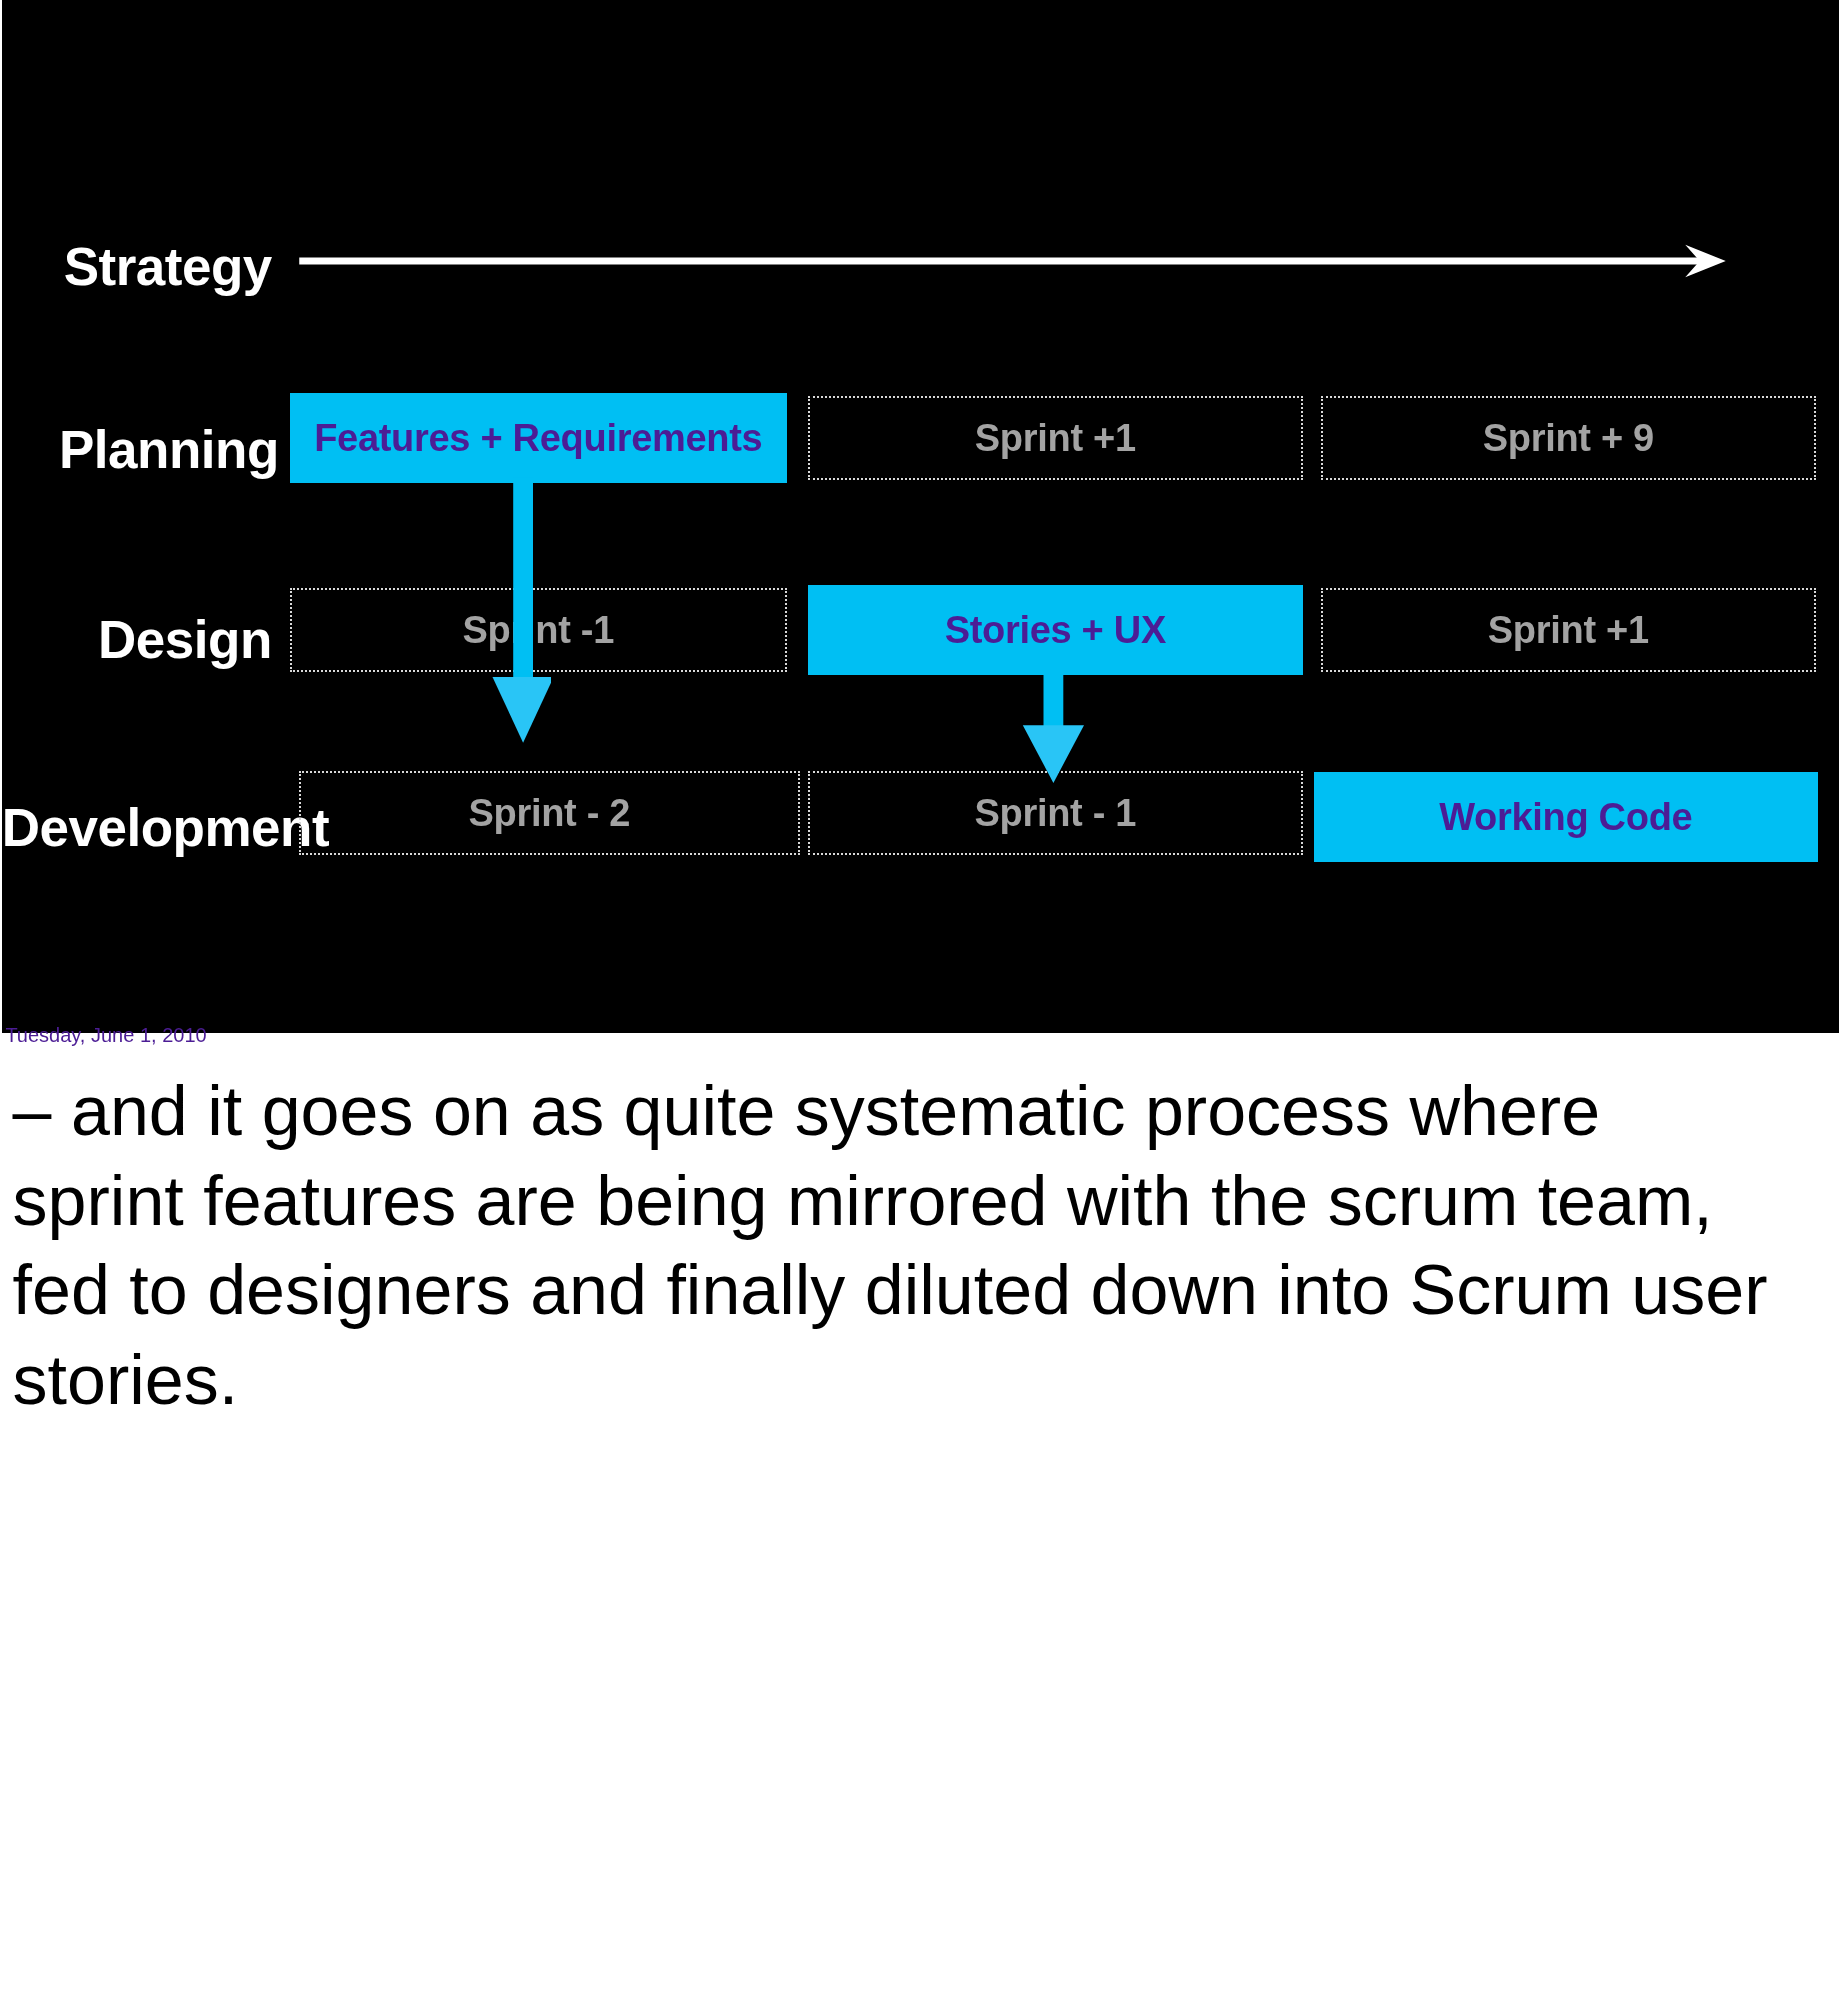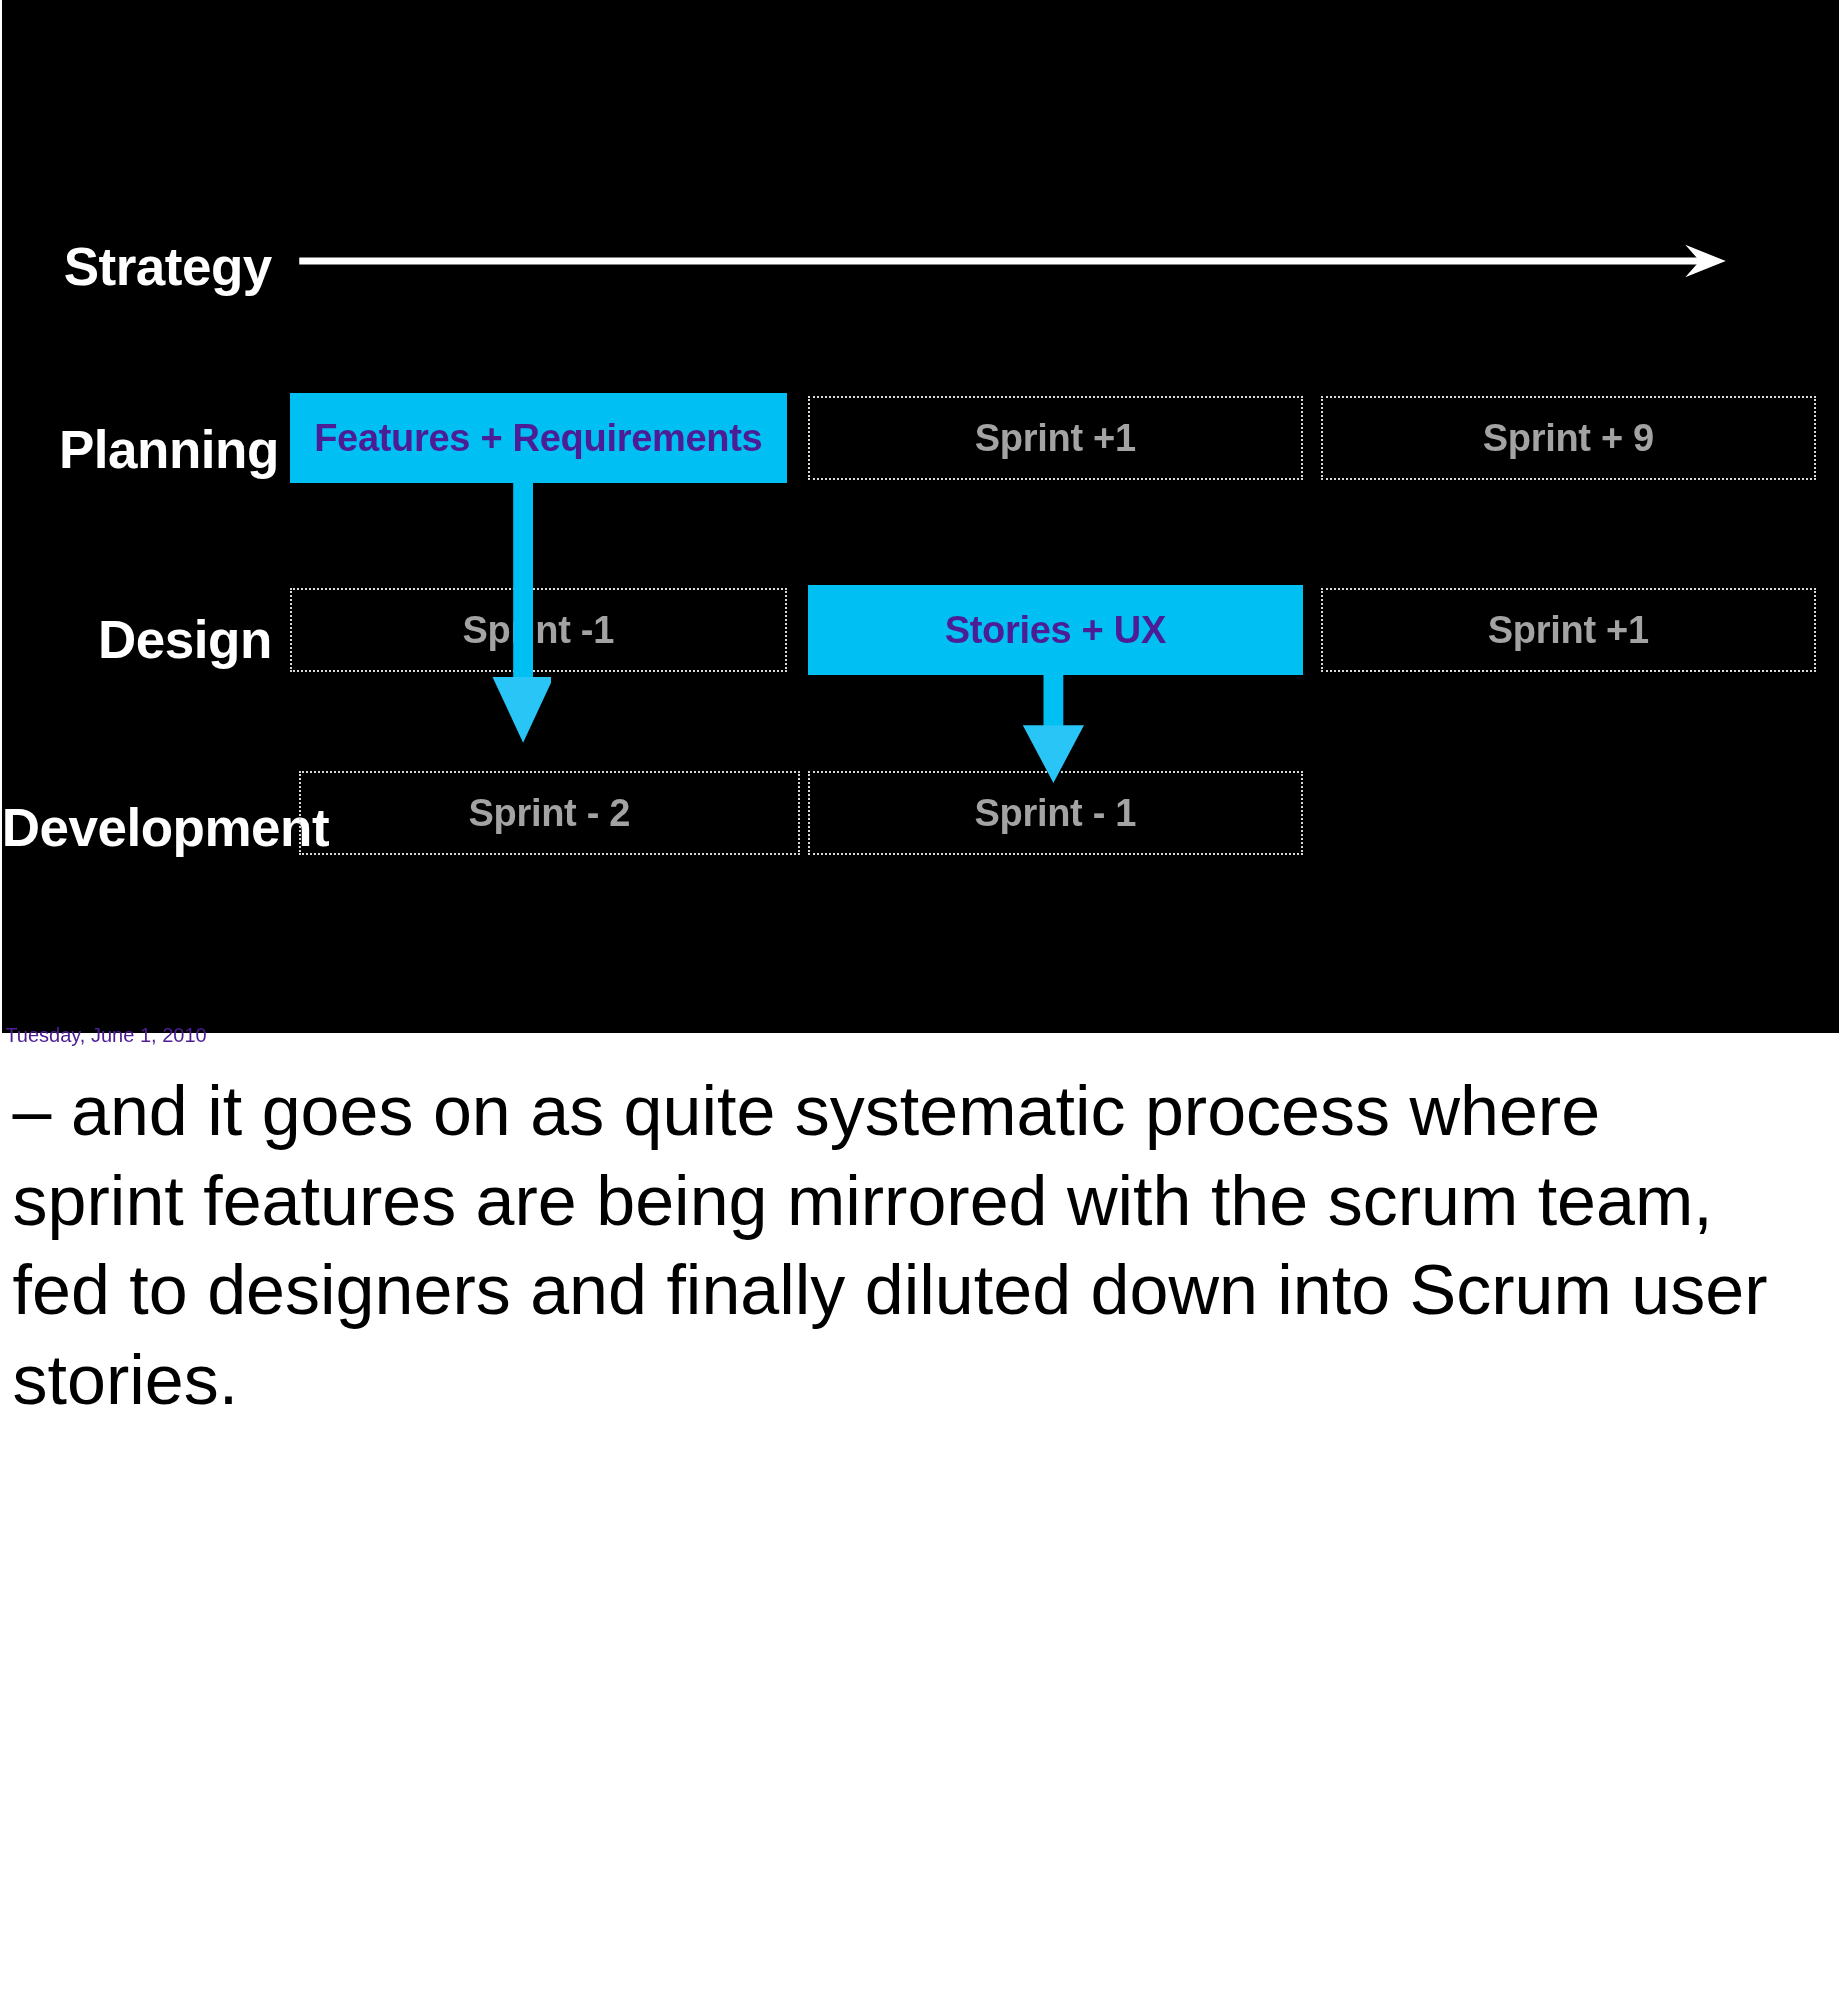--- a/index.html
+++ b/index.html
@@ -120,20 +120,21 @@
     <div class="box dotted c1 r-des">Sprint -1</div>
 
     <div class="box filled c2 r-des">Stories + UX</div>
 
     <div class="box dotted c3 r-des">Sprint +1</div>
 
     <div class="box dotted dev-c1 r-dev">Sprint - 2</div>
 
     <div class="box dotted c2 r-dev">Sprint - 1</div>
 
+    <div class="box filled dev-c3 r-dev">Working Code</div>
 
     <svg class="conn" style="left:486px;top:477px;width:63px;height:266px;" viewBox="0 0 70 295">
       <rect x="28" y="0" width="22" height="228" fill="#00bff3"></rect>
       <path d="M5,222 L73,222 L39,295 Z" fill="#29c5f6"></path>
     </svg>
 
     <svg class="conn" style="left:1019px;top:673px;width:63px;height:110px;" viewBox="0 0 70 122">
       <rect x="25" y="0" width="22" height="62" fill="#00bff3"></rect>
       <path d="M2,58 L70,58 L36,122 Z" fill="#29c5f6"></path>
     </svg>

